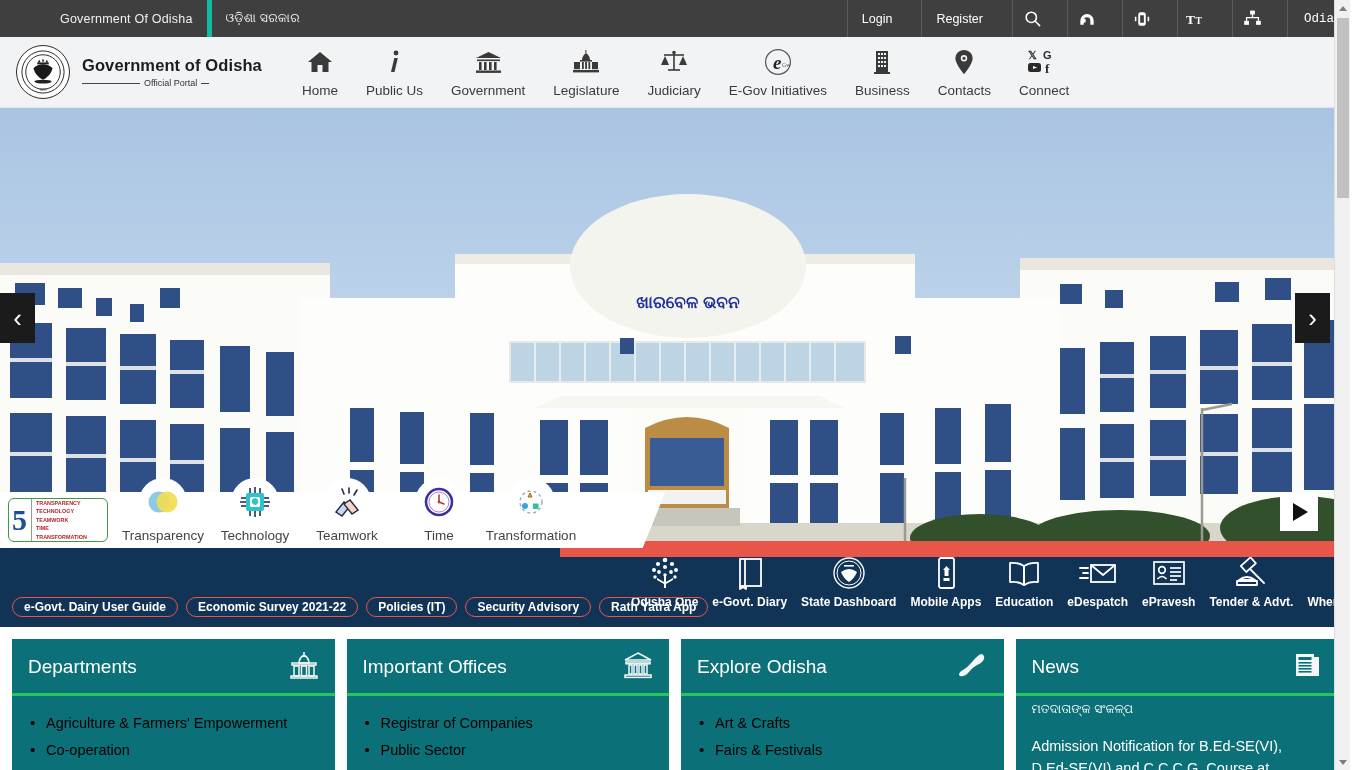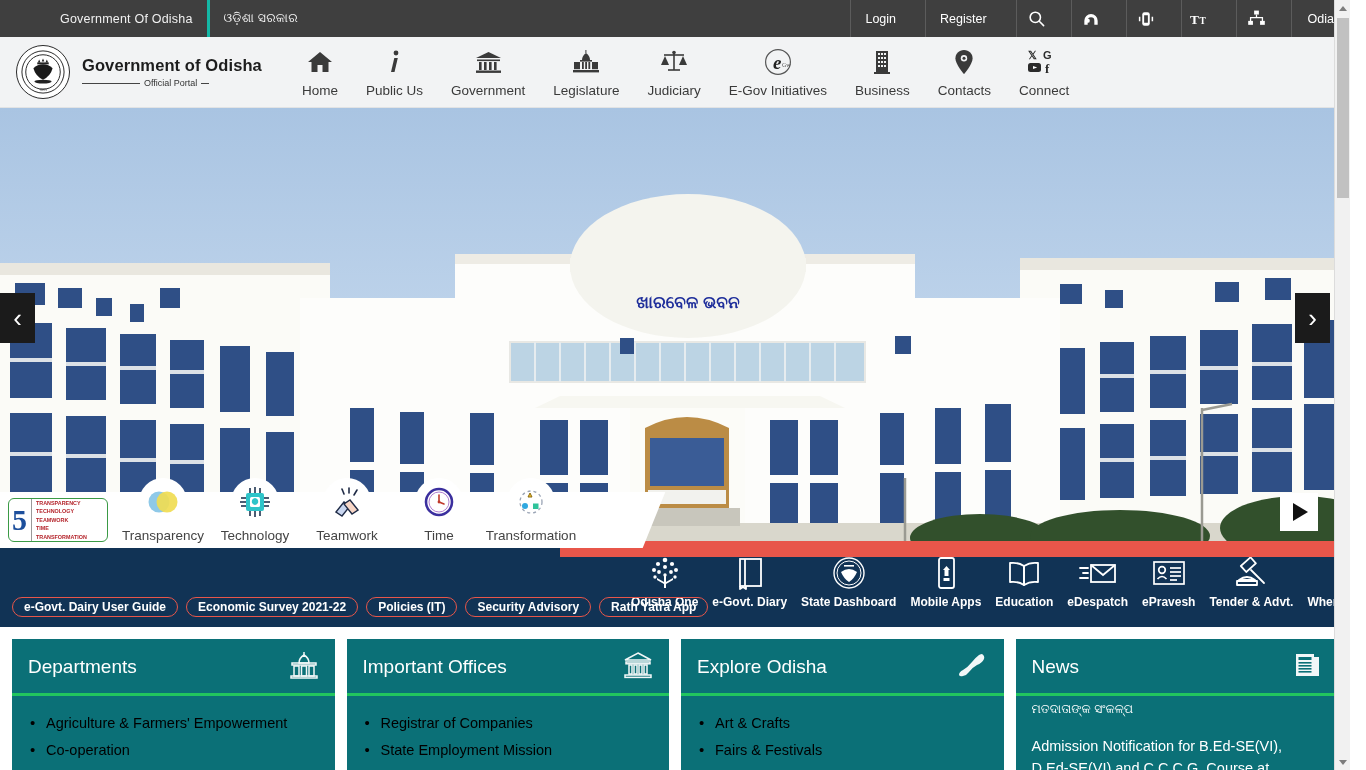--- a/index.html
+++ b/index.html
@@ -14,30 +14,30 @@
   
   .topbar {
     height: 37px; background: #3f3f3f; display: flex; align-items: stretch;
     color: #ffffff; font-size: 12.5px;
   }
   .topbar-left { display: flex; align-items: stretch; margin-left: 46px; }
   .topbar-left .tb-item {
     display: flex; align-items: center; padding: 0 14px; color: #f1f1f1;
     font-size: 12.5px; letter-spacing: .2px;
   }
-  .topbar-left .tb-item + .tb-item { border-left: 3px solid #14b8a6; }
+  .topbar-left .tb-item + .tb-item { border-left: 5px solid #14b8a6; }
   .topbar-spacer { flex: 1; }
   .topbar-right { display: flex; align-items: stretch; gap: 15px; }
   .tb-cell {
     display: flex; align-items: center; justify-content: center;
     padding: 0 14px; border-left: 1px solid #5c5c5c; color: #fff; font-size: 12.5px;
     min-width: 36px;
   }
   .tb-cell.icon-cell { width: 40px; padding: 0; }
-  .tb-cell.lang { border-left: 1px solid #5c5c5c; padding: 0 16px; }
+  .tb-cell.lang { border-left: 1px solid #5c5c5c; padding: 0 16px; font-family: Liberation Mono, monospace; }
   .tb-cell svg { display: block; }
 
   
   .mainnav {
     height: 71px; background: #f2f3f4; display: flex; align-items: center;
     border-bottom: 1px solid #e2e3e4;
   }
   .brand { display: flex; align-items: center; margin-left: 16px; width: 250px; }
   .emblem {
     width: 54px; height: 54px; border-radius: 50%;
@@ -776,21 +776,20 @@
               <rect x="11" y="14" width="3" height="9"></rect>
             <rect x="16" y="14" width="3" height="9"></rect>
               <rect x="21" y="14" width="3" height="9"></rect>
             <rect x="2" y="24" width="26" height="2.4"></rect>
           </svg>
         </span>
       </div>
       <div class="card-body">
         <ul>
           <li>Registrar of Companies</li>
-          <li>State Employment Mission</li>
           <li>Public Sector</li>
         </ul>
       </div>
     </div>
 
     <div class="card">
       <div class="card-head">
         <span class="card-title">Explore Odisha</span>
         <span class="card-ico">
           <svg width="32" height="28" viewBox="0 0 32 28">

